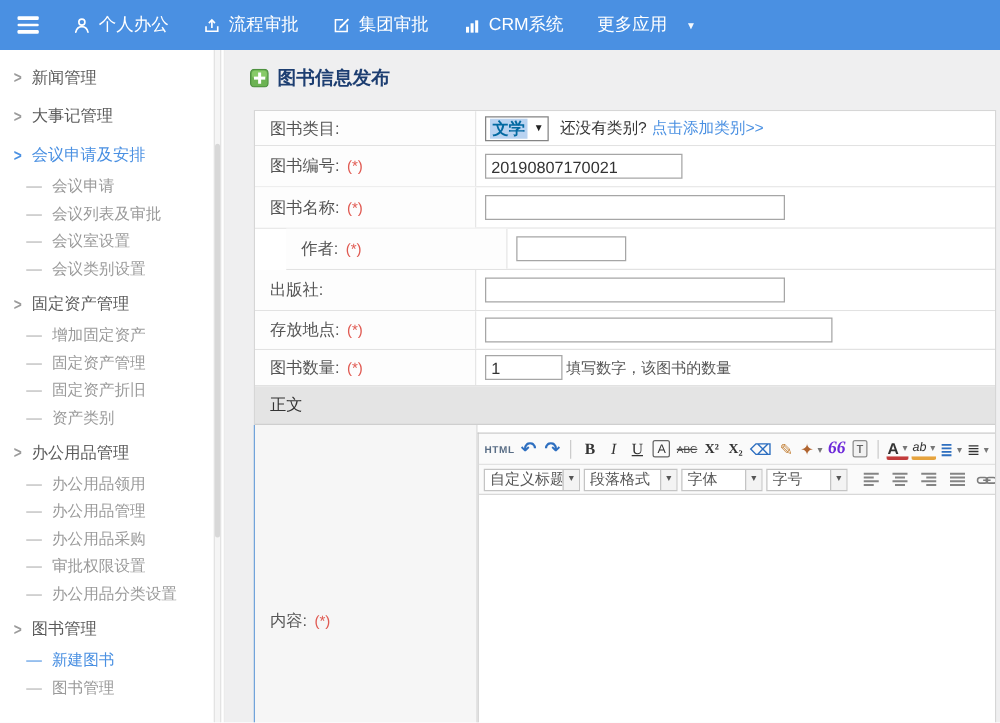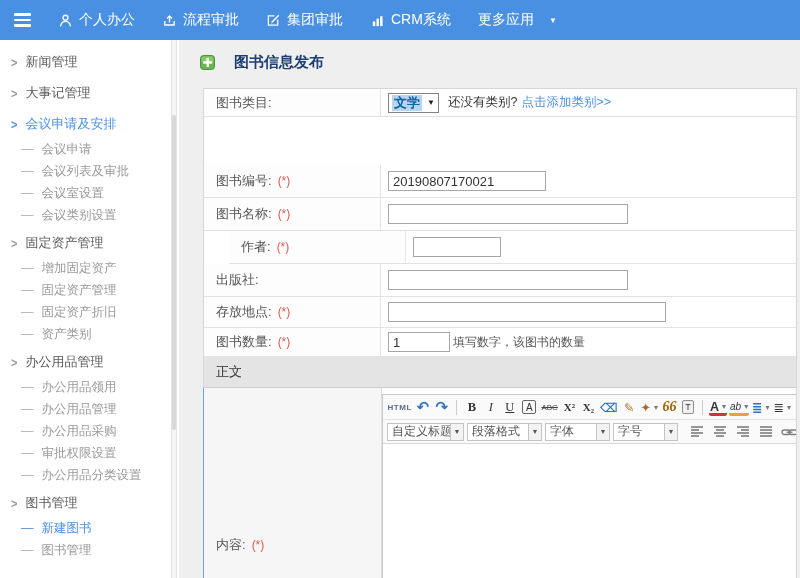--- a/index.html
+++ b/index.html
@@ -29,21 +29,21 @@
   .sb-child{height:22px;line-height:22px;padding-left:21px;font-size:12.5px;color:#9a9a9a;cursor:pointer;white-space:nowrap}
   .sb-child .dash{margin-right:8px;color:#b0b0b0}
   .sb-child.active{color:#4a90e2}
   .sb-child.active .dash{color:#4a90e2}
   .sb-track{position:absolute;left:171px;top:40px;width:6px;height:538px;background:#f5f5f5;
     border-left:1px solid #e3e3e3;border-right:1px solid #e3e3e3}
   .sb-thumb{position:absolute;left:172px;top:115px;width:4px;height:315px;background:#d8d8d8;border-radius:2px}
 
   
   .main{position:absolute;left:180px;top:40px;width:620px;height:538px;background:#efeff0;overflow:hidden}
-  .page-title{display:flex;align-items:center;gap:19px;margin:13px 0 0 20px;
+  .page-title{display:flex;align-items:center;gap:7px;margin:13px 0 0 20px;
     font-size:15px;font-weight:bold;color:#1d3e71}
 
   .form-table{position:absolute;left:23px;top:48px;width:594px;background:#fff;border:1px solid #d6d6d6}
   .frow{display:flex;border-bottom:1px solid #e2e2e2;background:#fff}
   .fcell-label{width:177px;padding-left:12px;display:flex;align-items:center;
     font-size:13px;color:#555;border-right:1px solid #e6e6e6;background:#fdfdfd;flex-shrink:0}
   .req{color:#e05a52;margin-left:6px;font-size:12px}
   .fcell-input{flex:1;display:flex;align-items:center;padding-left:7px;font-size:13px;color:#333;overflow:hidden}
   input.txt{height:20px;border:1px solid #a6a6a6;font-size:13px;padding:1px 4px;color:#333;
     font-family:"Liberation Sans","DejaVu Sans",sans-serif;background:#fff}
@@ -75,21 +75,21 @@
   .tbtn.blue{color:#2e6fc0;font-weight:bold}
   .tbtn.big{font-size:15px}
   .tbtn.bold{font-weight:bold;font-family:"Liberation Serif","DejaVu Serif",serif}
   .tbtn.italic{font-style:italic;font-family:"Liberation Serif","DejaVu Serif",serif}
   .tbtn.underline{text-decoration:underline;font-family:"Liberation Serif","DejaVu Serif",serif}
   .tbtn.boxed{border:1px solid #666;font-size:10px;height:14px;min-width:14px;padding:0;margin:0 2px}
   .tbtn.strike{font-size:8px;text-decoration:line-through;font-weight:normal;color:#444}
   .tbtn.small{font-size:11px;font-weight:bold;font-family:"Liberation Serif","DejaVu Serif",serif}
   .tbtn.orange{color:#c07a2d}
   .tbtn.multi{color:#b0642f}
-  .tbtn.quote{font-family:"Liberation Serif","DejaVu Serif",serif;font-weight:bold;font-style:italic;font-size:14px;color:#a16207}
+  .tbtn.quote{font-family:"Liberation Serif","DejaVu Serif",serif;font-weight:bold;font-style:italic;font-size:14px;color:#6d28d9}
   .tbtn.clip{border:1px solid #8d8d8d;background:#f1f1f1;font-size:9px;height:14px;min-width:12px;padding:0;color:#333;margin:0 2px}
   .tbtn.fontcolor{border-bottom:3px solid #c23b3b;font-weight:bold;height:16px;margin-top:2px}
   .tbtn.highlight{border-bottom:3px solid #e6a33d;font-size:10px;height:16px;margin-top:2px;font-style:italic}
   .tbtn.bluelist{color:#2e6fc0;font-weight:bold}
   .tbtn.drop::after{content:"▾";font-size:8px;color:#777;margin-left:3px;font-weight:normal}
 
   .combo{display:inline-flex;align-items:center;border:1px solid #c4c4c4;background:#fff;height:18px;
     font-size:12px;color:#555;cursor:pointer;flex-shrink:0}
   .combo-label{padding:0 4px;overflow:hidden;white-space:nowrap}
   .combo-caret{width:13px;height:16px;border-left:1px solid #c4c4c4;display:inline-flex;align-items:center;
@@ -218,21 +218,21 @@
           <span class="sel">
             <span class="sel-val">文学</span>
             <span class="sel-caret">▼</span>
           </span>
           <span class="hint">还没有类别?</span>
           <span class="link">点击添加类别&gt;&gt;</span>
         </div>
       </div>
 
       <div>
-          <div class="frow" style="height: 33px; margin-top: 48px;">
+          <div class="frow" style="height: 33px;">
             <div class="fcell-label">
               <span>图书编号:</span>
               <span class="req">(*)</span>
             </div>
             <div class="fcell-input">
               <input class="txt" type="text" value="20190807170021" style="width: 158px;">
             </div>
           </div>
           <div class="frow" style="height: 33px;">
             <div class="fcell-label">

